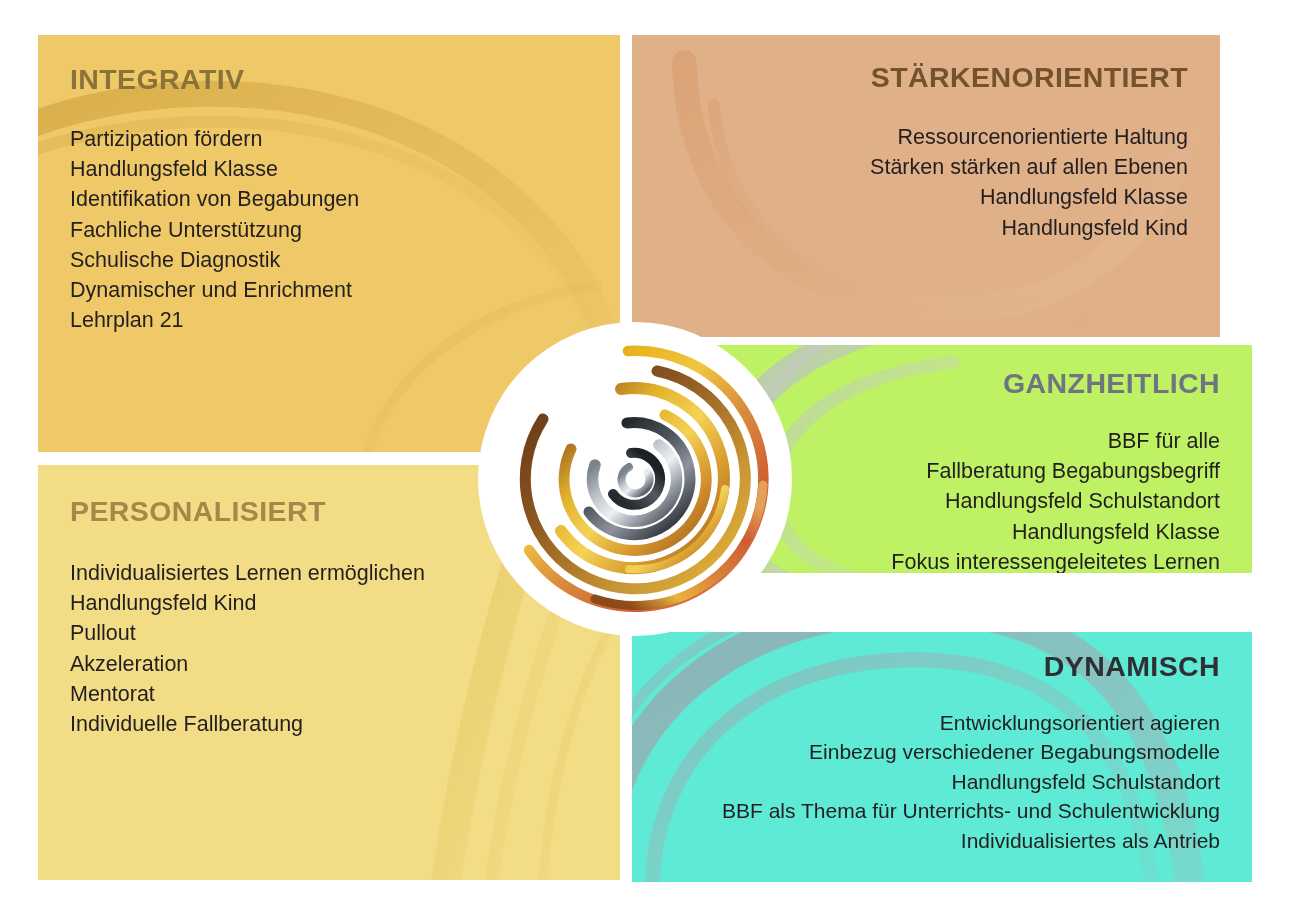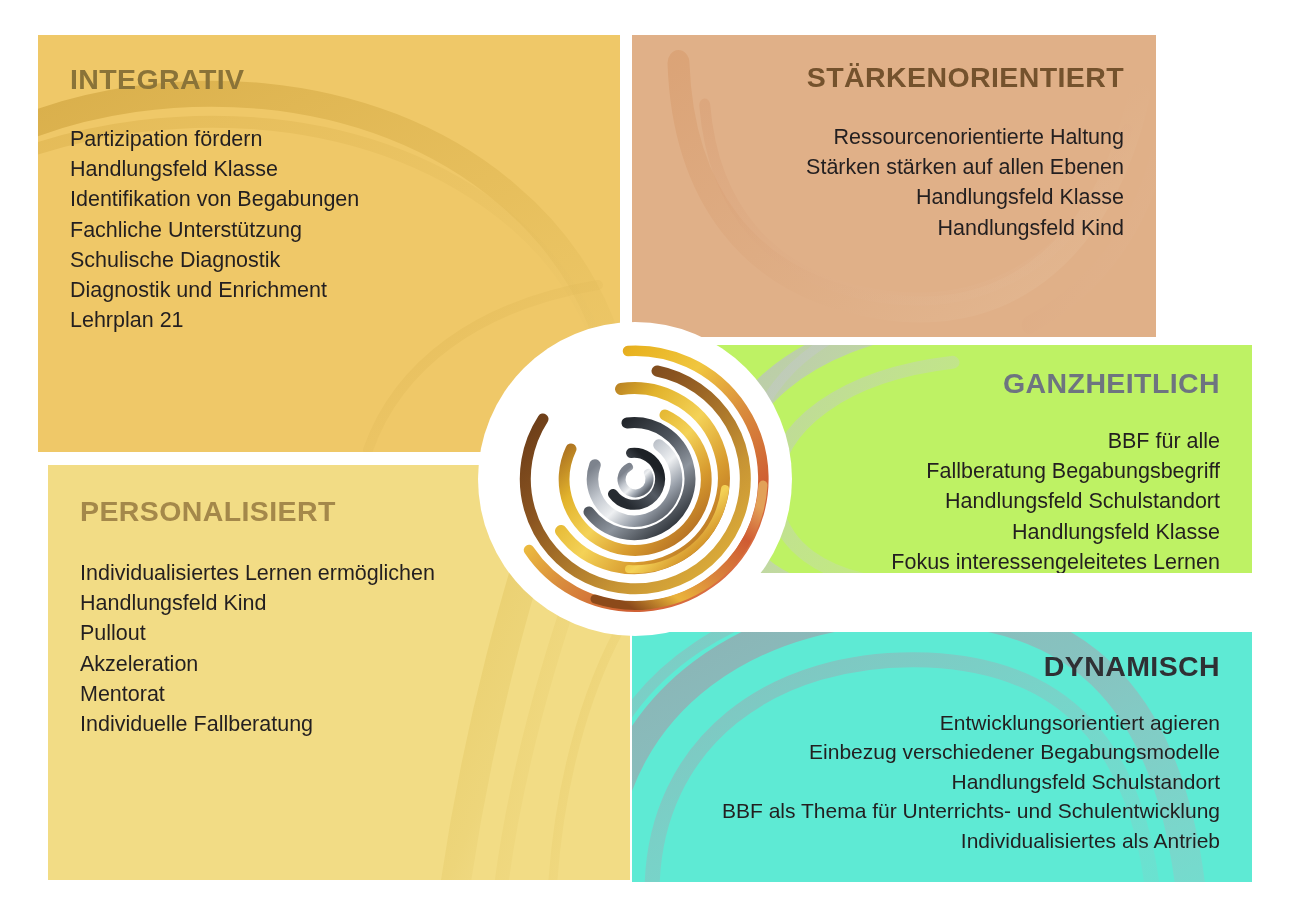--- a/index.html
+++ b/index.html
@@ -38,30 +38,30 @@
   
   #p-integrativ{
     left:38px;top:35px;width:582px;height:417px;
     background:#efc868;
   }
   #p-integrativ .content{padding:30px 0 0 32px;text-align:left;}
   #p-integrativ .ptitle{font-size:28.5px;color:#8a7338;}
   #p-integrativ .plines{margin-top:29px;font-size:21.5px;color:#231f20;}
 
   #p-personalisiert{
-    left:48px;top:465px;width:582px;height:415px;
+    left:38px;top:465px;width:582px;height:415px;
     background:#f2dc85;
   }
   #p-personalisiert .content{padding:32px 0 0 32px;text-align:left;}
   #p-personalisiert .ptitle{font-size:28.5px;color:#a4884a;}
   #p-personalisiert .plines{margin-top:31px;font-size:21.5px;color:#231f20;}
 
   
   #p-staerken{
-    left:632px;top:35px;width:524px;height:302px;
+    left:632px;top:35px;width:588px;height:302px;
     background:#e0b088;
   }
   #p-staerken .content{padding:28px 32px 0 0;text-align:right;}
   #p-staerken .ptitle{font-size:28.5px;color:#74522d;}
   #p-staerken .plines{margin-top:29px;font-size:21.5px;color:#231f20;}
 
   #p-ganzheitlich{
     left:632px;top:345px;width:620px;height:228px;
     background:#bef264;
   }
@@ -117,21 +117,21 @@
       </svg>
     </div>
     <div class="content">
       <div class="ptitle">INTEGRATIV</div>
       <div class="plines">
           <span>Partizipation fördern</span>
           <span>Handlungsfeld Klasse</span>
           <span>Identifikation von Begabungen</span>
           <span>Fachliche Unterstützung</span>
           <span>Schulische Diagnostik</span>
-          <span>Diagnostik und Enrichment</span>
+          <span>Dynamischer und Enrichment</span>
           <span>Lehrplan 21</span>
         </div>
     </div>
   </div>
 
   <div class="panel" id="p-personalisiert">
     <div class="deco">
       <svg viewBox="0 0 582 415" preserveAspectRatio="none" aria-hidden="true">
         <defs>
           <linearGradient id="gPerA" x1="0.2" y1="0" x2="0.8" y2="1">

